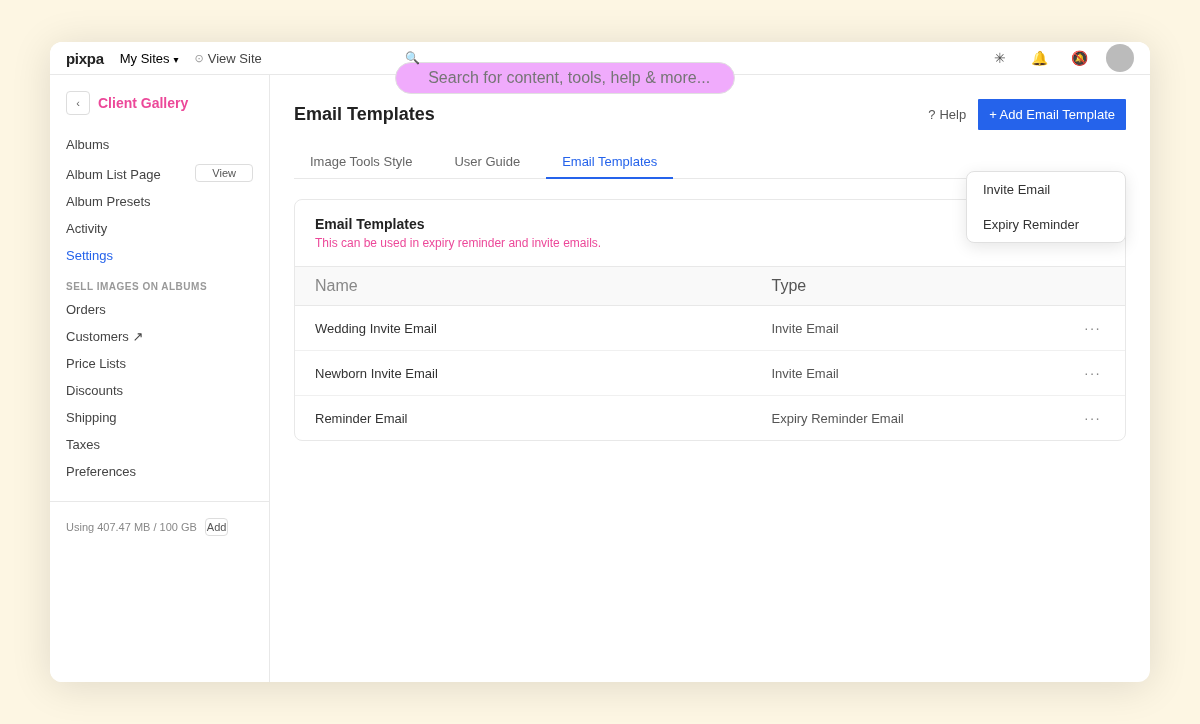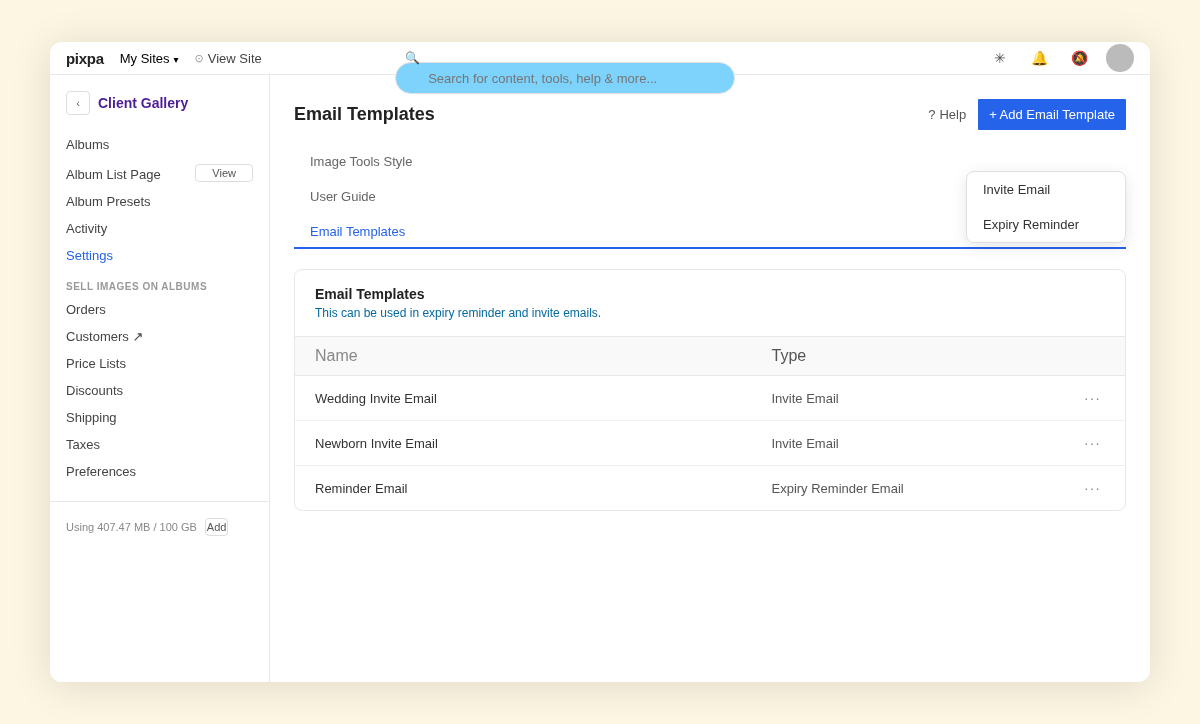--- a/index.html
+++ b/index.html
@@ -62,24 +62,24 @@
       max-width: 340px;
       margin: 0 auto;
       position: relative;
     }
     .topbar-search input {
       width: 100%;
       height: 32px;
       border: 1px solid #e0e0e0;
       border-radius: 20px;
       padding: 0 12px 0 32px;
-      font-size: 13px;
+      font-size: 16px;
       color: #666;
       outline: none;
-      background: #7dd3fc;
+      background: #f0abfc;
       margin-top: 40px;
     }
     .search-icon-wrap {
       position: absolute;
       left: 10px;
       top: 50%;
       transform: translateY(-50%);
       color: #999;
       font-size: 12px;
     }
@@ -140,21 +140,21 @@
       display: flex;
       align-items: center;
       justify-content: center;
       cursor: pointer;
       color: #666;
       font-size: 11px;
     }
     .sidebar-title {
       font-weight: 600;
       font-size: 14px;
-      color: #4c1d95;
+      color: #ec4899;
     }
     .sidebar-nav-item {
       display: flex;
       align-items: flex-end;
       justify-content: space-between;
       padding: 6px 16px;
       font-size: 13px;
       color: #444;
       cursor: pointer;
     }
@@ -239,24 +239,23 @@
       font-size: 13px;
       font-weight: 400;
       cursor: pointer;
       display: flex;
       align-items: center;
       gap: 4px;
     }
     
     .tabs {
       display: flex;
-      gap: 3px;
+      gap: 10px;
       border-bottom: 1px solid #e8e8e8;
       margin-bottom: 20px;
-      flex-direction: column;
     }
     .tab {
       padding: 8px 16px;
       font-size: 13px;
       color: #666;
       cursor: pointer;
       border-bottom: 2px solid transparent;
       margin-bottom: -1px;
     }
     .tab.active {
@@ -276,21 +275,21 @@
       border-bottom: 1px solid #e8e8e8;
     }
     .card-header-title {
       font-size: 14px;
       font-weight: 600;
       color: #222;
       margin-bottom: 4px;
     }
     .card-header-desc {
       font-size: 12px;
-      color: #0369a1;
+      color: #ec4899;
     }
     
     .table {
       width: 100%;
       border-collapse: collapse;
     }
     .table th {
       text-align: left;
       padding: 10px 20px;
       font-size: 16px;

